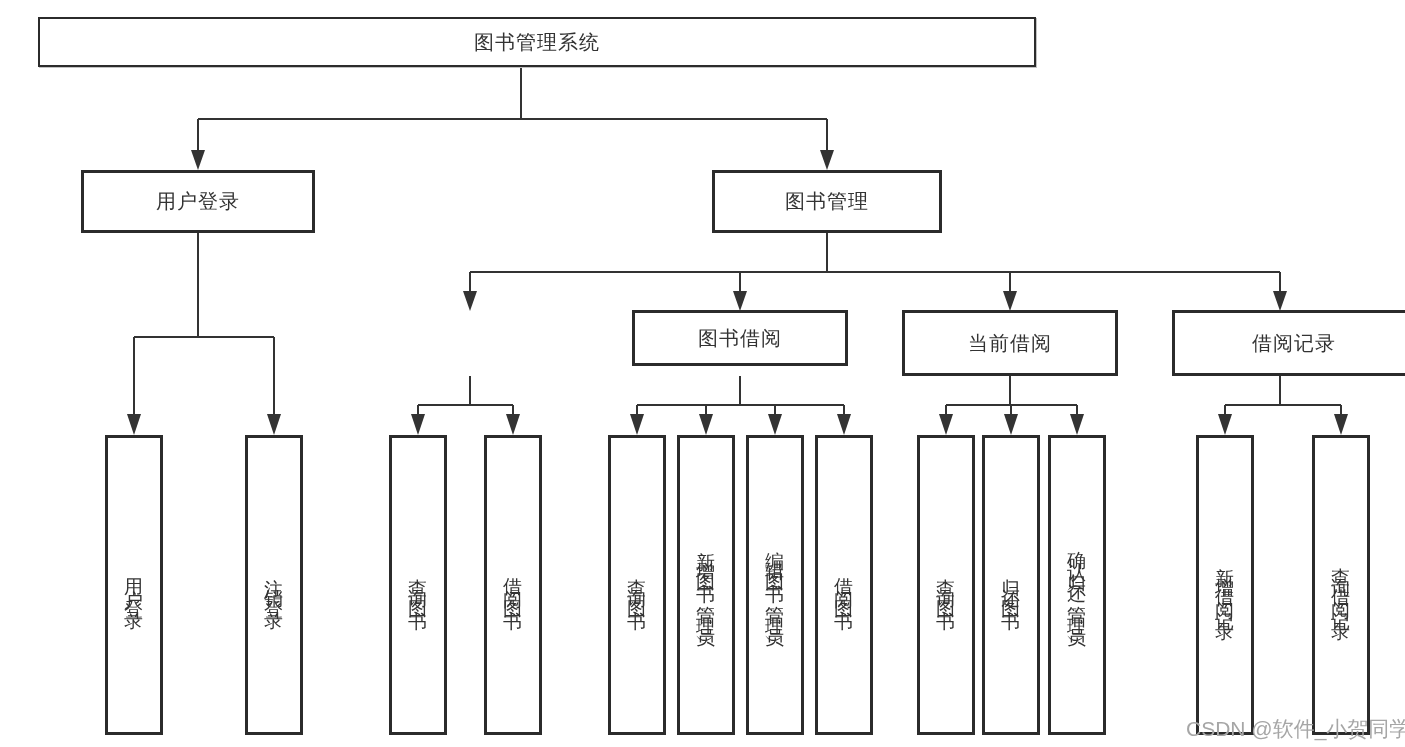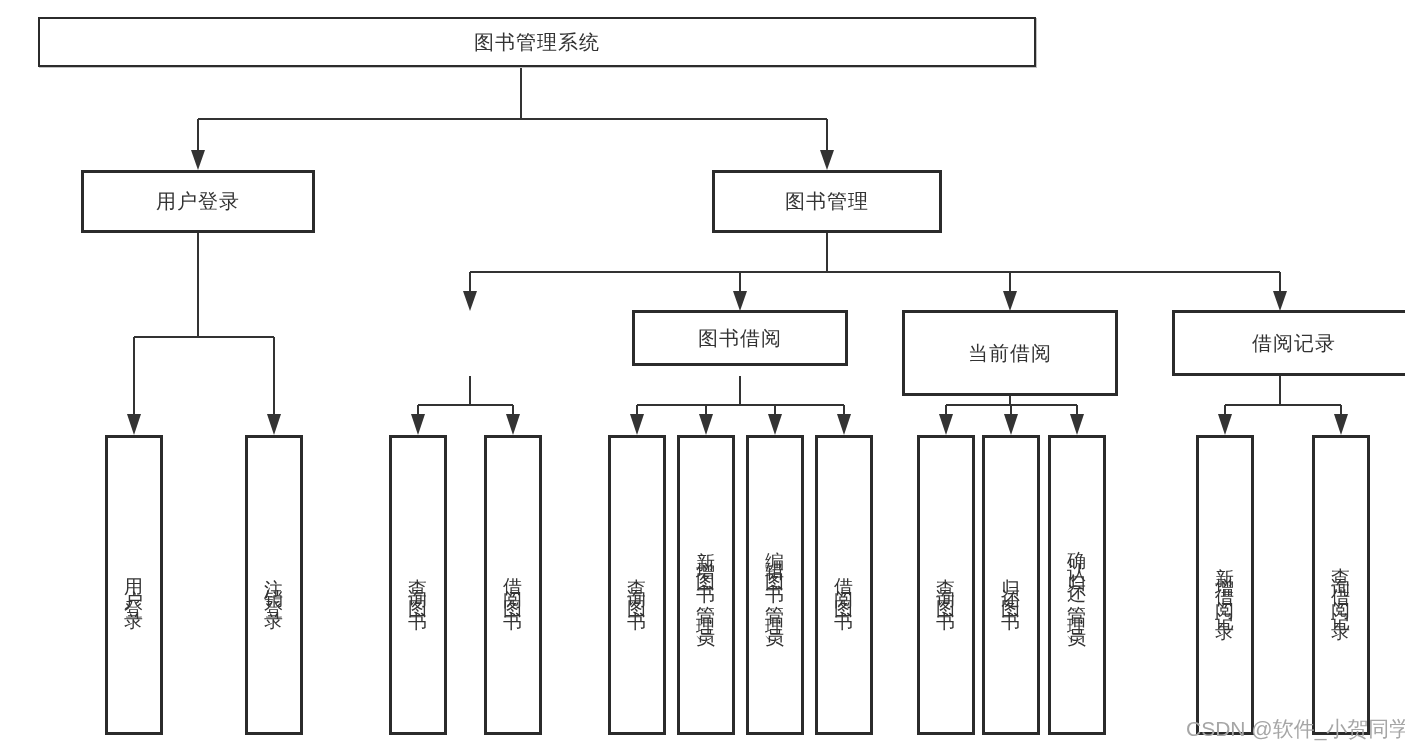--- a/index.html
+++ b/index.html
@@ -121,21 +121,21 @@
   <div class="box" style="left:81px;top:170px;width:234px;height:63px">
     <span class="hlbl">用户登录</span>
   </div>
   <div class="box" style="left:712px;top:170px;width:230px;height:63px">
     <span class="hlbl">图书管理</span>
   </div>
 
   <div class="box" style="left:632px;top:310px;width:216px;height:56px">
     <span class="hlbl">图书借阅</span>
   </div>
-  <div class="box" style="left:902px;top:310px;width:216px;height:86px">
+  <div class="box" style="left:902px;top:310px;width:216px;height:66px">
     <span class="hlbl">当前借阅</span>
   </div>
   <div class="box" style="left:1172px;top:310px;width:244px;height:66px">
     <span class="hlbl">借阅记录</span>
   </div>
 
   <div class="box leaf" style="left:105px">
     <span class="vlbl">用户登录</span>
   </div>
   <div class="box leaf" style="left:245px">

